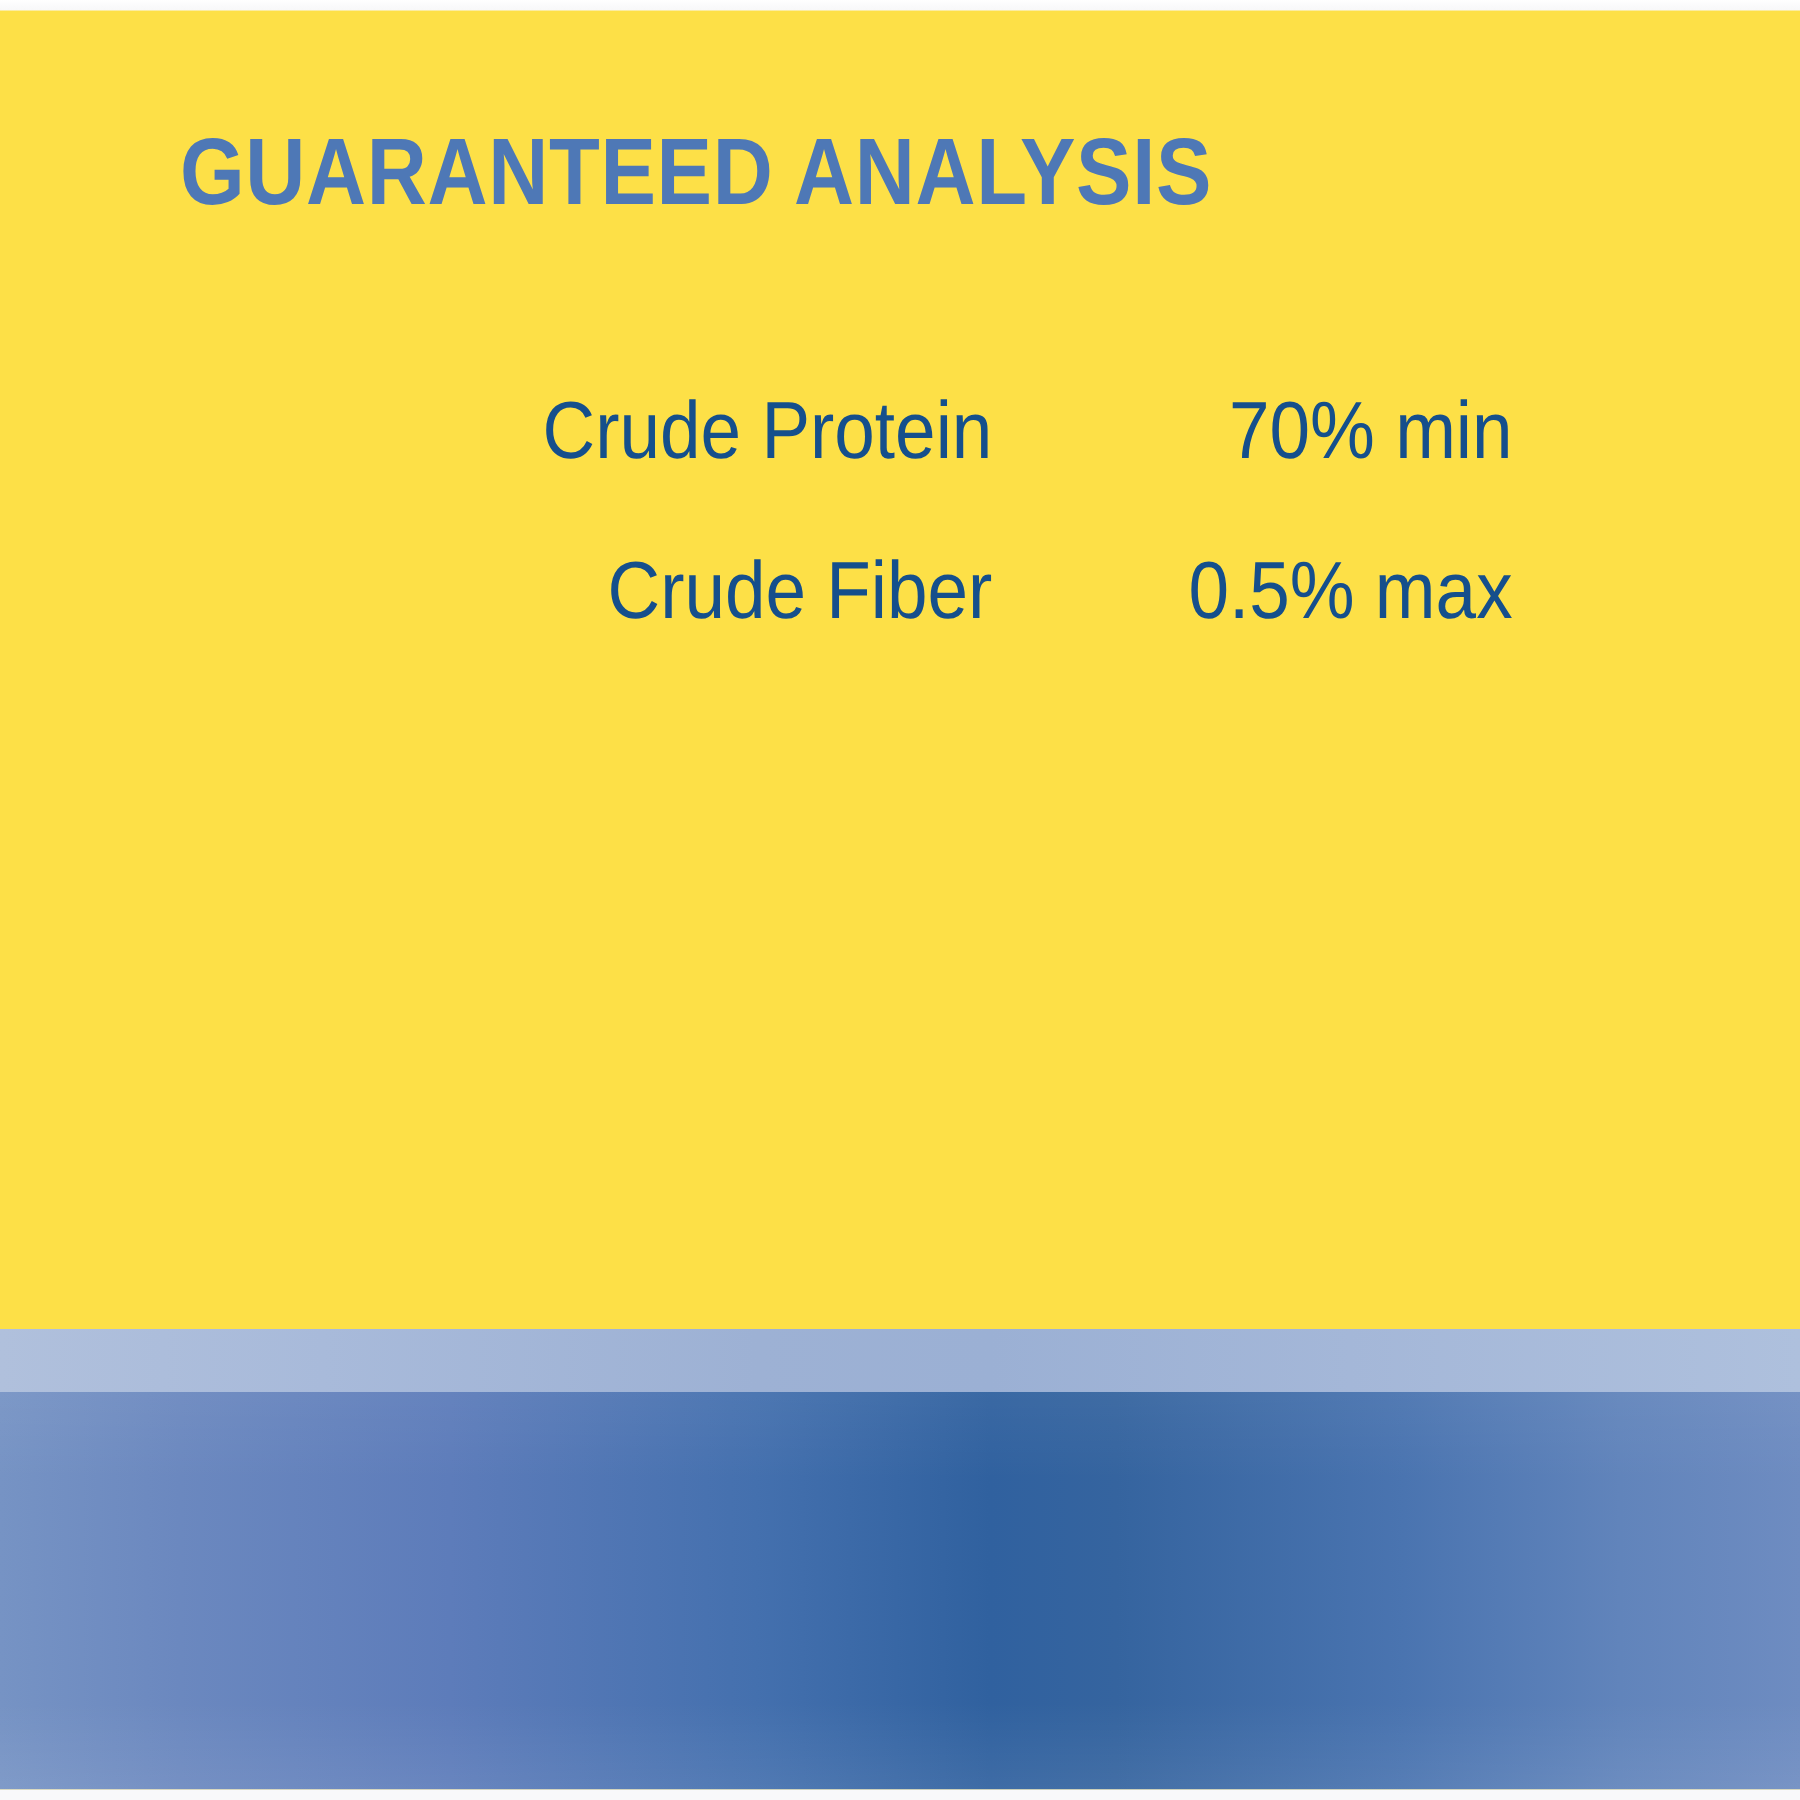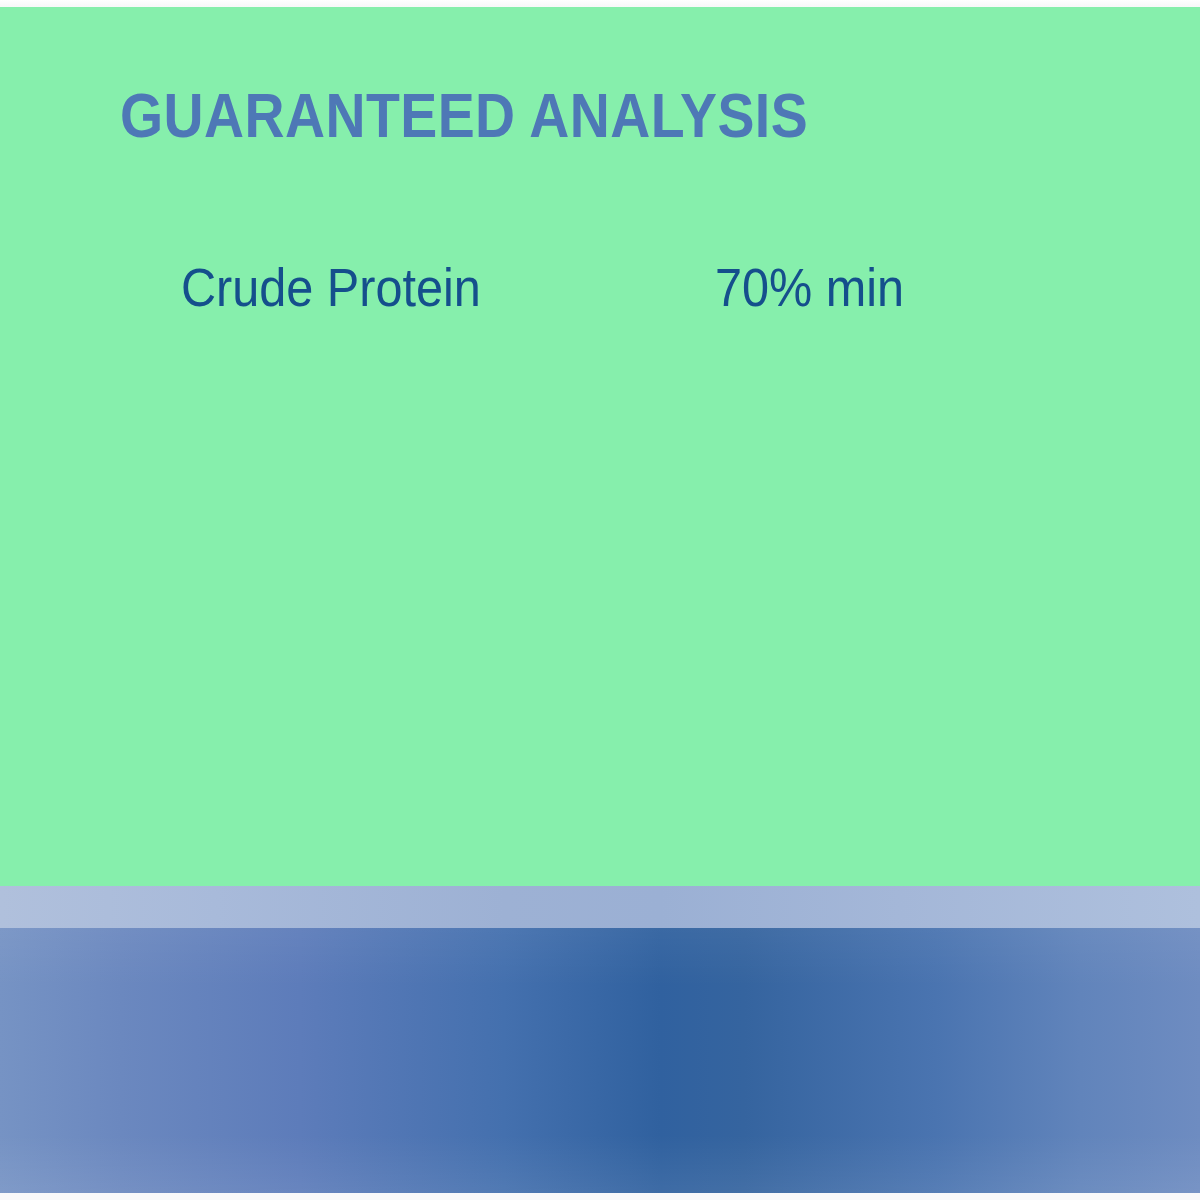--- a/index.html
+++ b/index.html
@@ -12,21 +12,21 @@
     height: 1200px;
     background: #ffffff;
     font-family: "Liberation Sans", "DejaVu Sans", sans-serif;
     overflow: hidden;
   }
 
   .panel {
     position: relative;
     width: 1200px;
     height: 1200px;
-    background: #86efac;
+    background: #fde047;
     overflow: hidden;
   }
 
   
   .top-sheen {
     position: absolute;
     top: 0;
     left: 0;
     width: 1200px;
     height: 7px;
@@ -68,20 +68,21 @@
   }
 
   .analysis-table td {
     padding: 0;
     vertical-align: top;
     color: #154f8c;
     font-size: 54px;
     line-height: 58px;
     font-weight: normal;
     white-space: nowrap;
+    text-align: right;
   }
 
   .cell-inner {
     display: block;
     transform: scaleX(0.9);
     transform-origin: left top;
   }
 
   .nutrient-cell {
     width: 534px;
@@ -164,20 +165,28 @@
     <table class="analysis-table">
       <tbody>
         <tr>
           <td class="nutrient-cell">
             <span class="cell-inner">Crude Protein</span>
           </td>
           <td class="value-cell">
             <span class="cell-inner">70% min</span>
           </td>
         </tr>
+        <tr>
+          <td class="nutrient-cell">
+            <span class="cell-inner">Crude Fiber</span>
+          </td>
+          <td class="value-cell">
+            <span class="cell-inner">0.5% max</span>
+          </td>
+        </tr>
       </tbody>
     </table>
 
   </div>
 
   <div class="band-light"></div>
   <div class="band-main">
     <div class="band-main-sheen"></div>
   </div>
   <div class="band-foot"></div>

